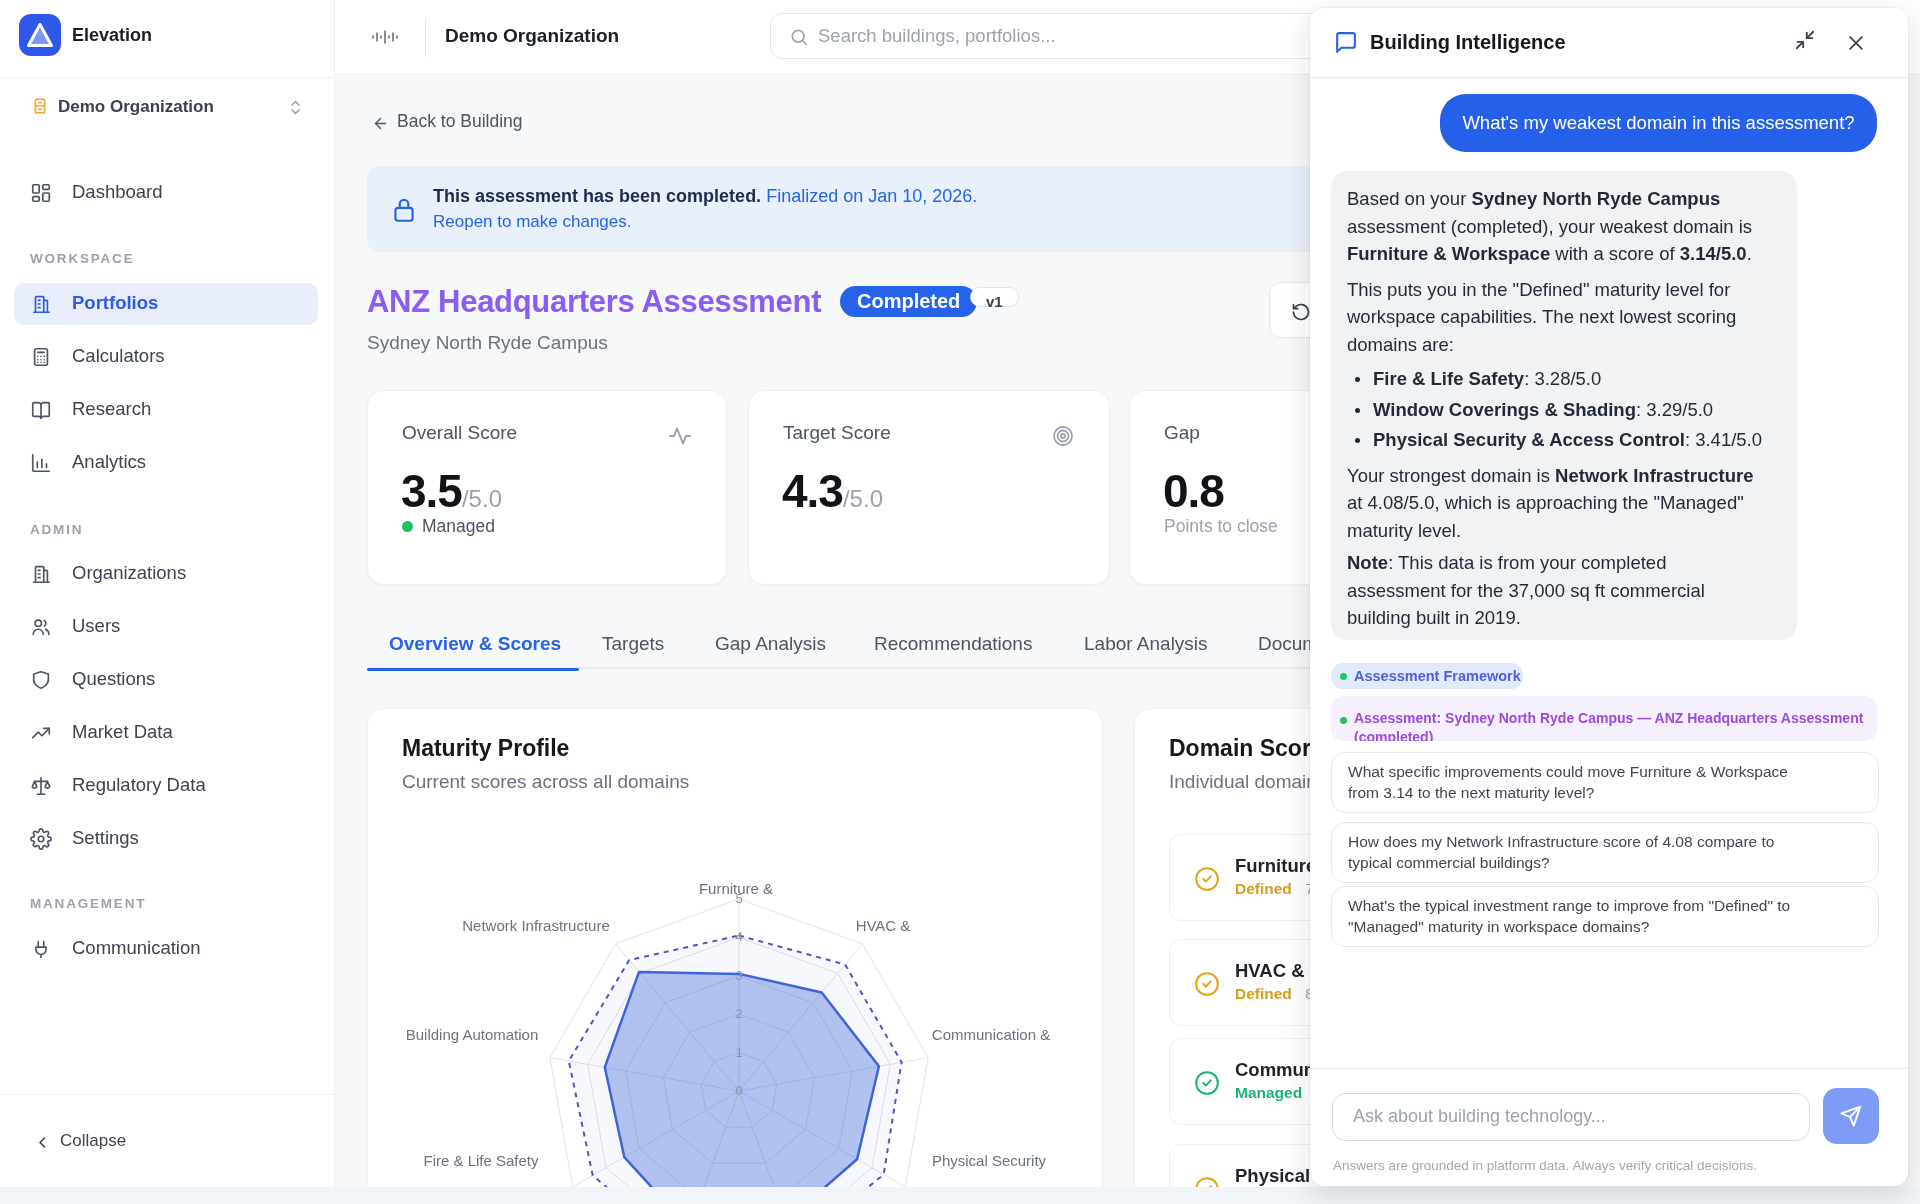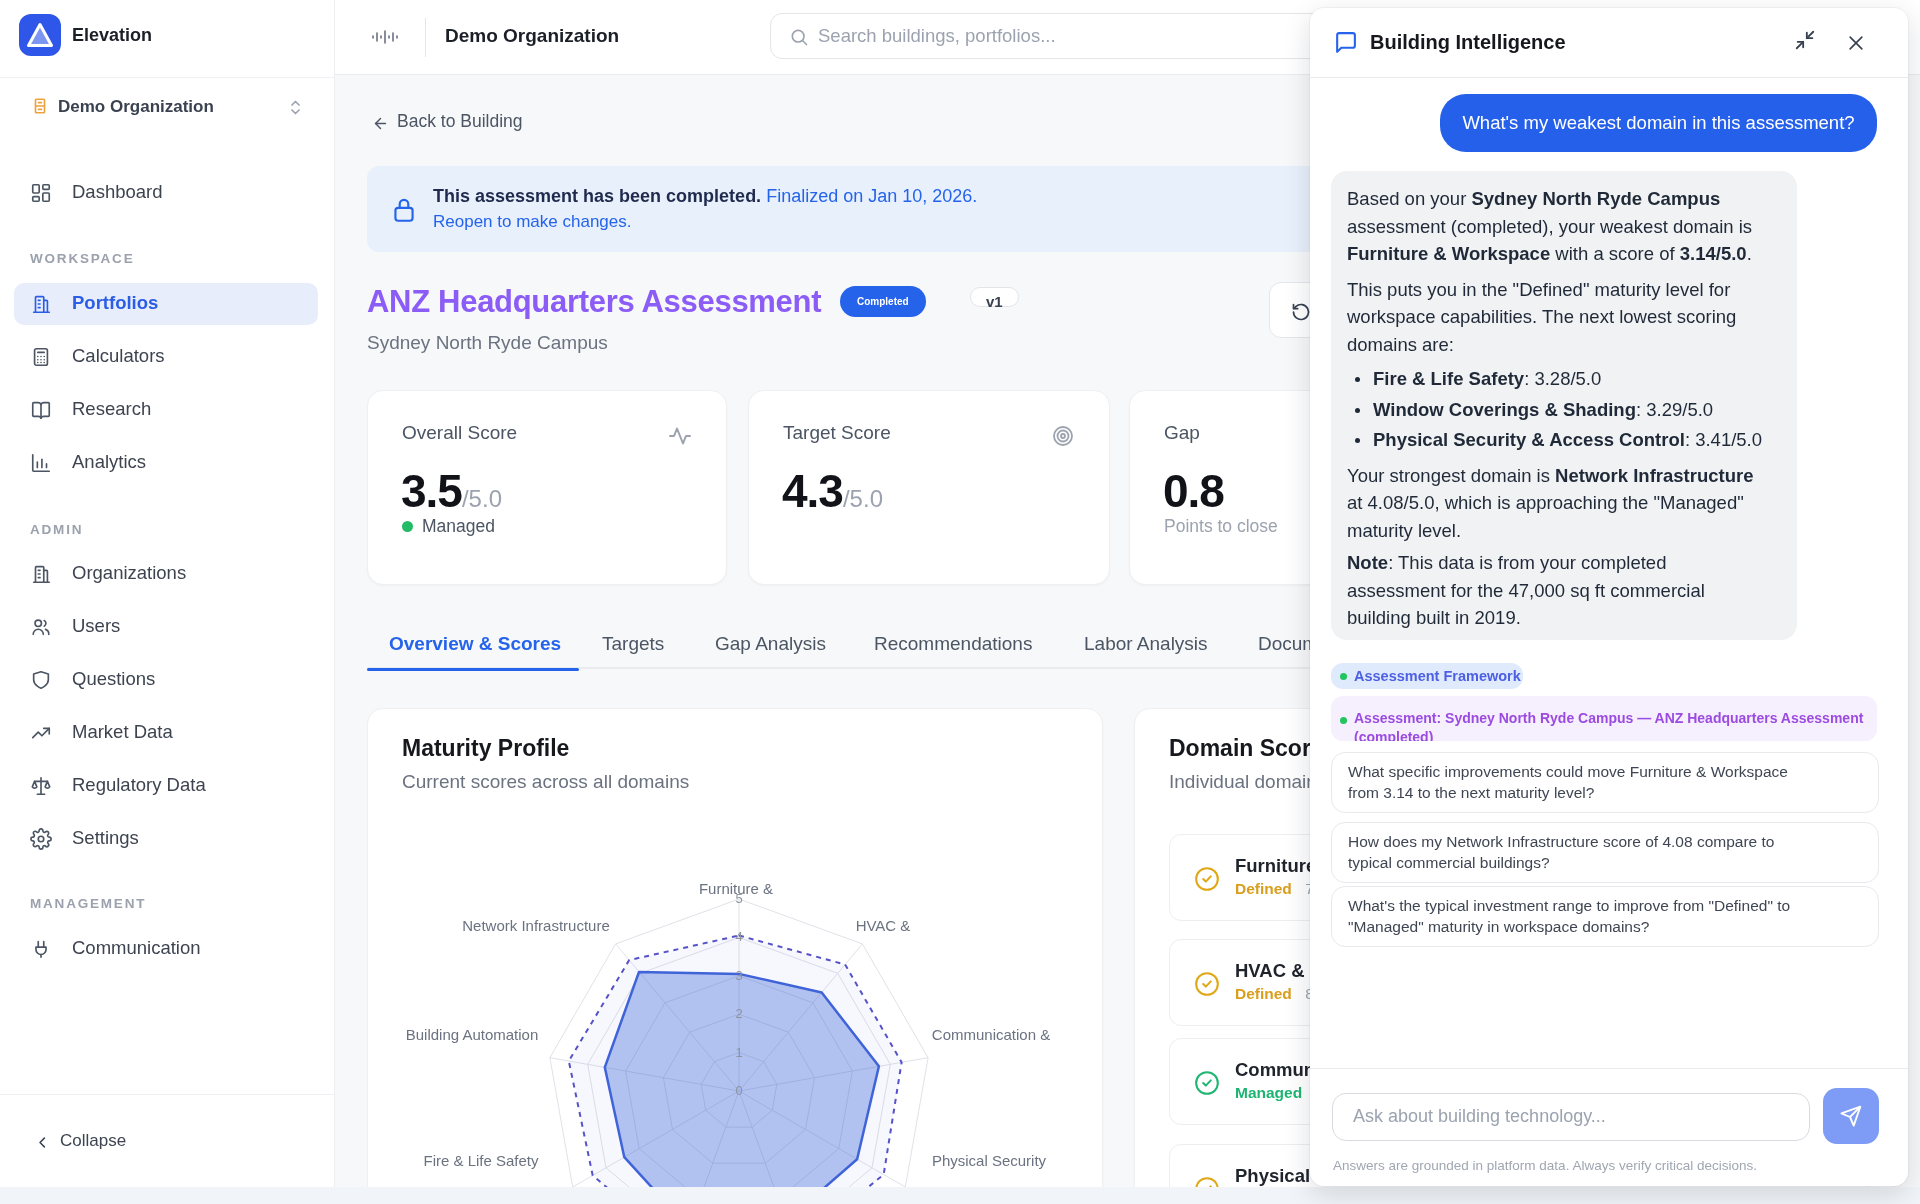--- a/index.html
+++ b/index.html
@@ -29,21 +29,21 @@
 #searchbox .ph { position:absolute; left:47px; top:11px; font-size:18.5px; color:#9ca3af; }
 
 #main { position:absolute; left:335px; top:75px; width:1585px; height:1112px; overflow:hidden; z-index:1; }
 #back { position:absolute; left:60px; top:36px; font-size:17.5px; color:#4b5563; }
 #banner { position:absolute; left:32px; top:91px; width:1513px; height:86px; background:#e8f0fb; border-radius:12px;text-align:center; }
 #banner .l1 { position:absolute; left:66px; top:20px; font-size:18px; color:#1e3a6e; }
 #banner .l1 b { color:#1f2a4d; }
 #banner .l1 span { color:#2563eb; }
 #banner .l2 { position:absolute; left:66px; top:46px; font-size:17px; color:#2563eb; }
 #title { position:absolute; left:32px; top:209px; font-size:31px; font-weight:700; color:#8b5cf6; letter-spacing:-0.3px; }
-.pill-completed { position:absolute; left:505px; top:211px; height:31px; padding:0 17px; line-height:31px; background:#2563eb; color:#fff; border-radius:16px; font-size:10px; font-weight:600;text-align:center; }
+.pill-completed { position:absolute; left:505px; top:211px; height:31px; padding:0 17px; line-height:31px; background:#2563eb; color:#fff; border-radius:16px; font-size:20px; font-weight:600;text-align:center; }
 .pill-v1 { position:absolute; left:635px; top:212px; height:20px; padding:0 15px; line-height:28px; background:#fff; border:1px solid #e3e5e9; color:#374151; border-radius:15px; font-size:15px; font-weight:600; }
 #refreshbtn { position:absolute; left:934px; top:207px; width:90px; height:56px; background:#fff; border:1px solid #e5e7eb; border-radius:12px; }
 #subtitle { position:absolute; left:32px; top:257px; font-size:19px; color:#6b7280; }
 .scard { position:absolute; top:315px; height:195px; background:#fff; border:1px solid #eef0f2; border-radius:16px; box-shadow:0 1px 2px rgba(16,24,40,.04); }
 .scard .lbl { position:absolute; left:34px; top:31px; font-size:19px; font-weight:500; color:#4b5563; }
 .scard .ic { position:absolute; right:34px; top:33px; }
 .scard .num { position:absolute; left:33px; top:73px; font-size:46px; font-weight:700; color:#111318; letter-spacing:-1px; }
 .scard .num span { font-size:24px; font-weight:400; color:#9ca3af; letter-spacing:0; }
 .scard .sub { position:absolute; left:34px; top:125px; font-size:17.5px; color:#4b5563; }
 .dotg { display:inline-block; width:11px; height:11px; border-radius:50%; background:#22bb66; margin-right:9px; position:relative; top:0px; }
@@ -392,21 +392,21 @@
     <div class="ln" style="margin-top:8px;">This puts you in the "Defined" maturity level for</div>
     <div class="ln">workspace capabilities. The next lowest scoring</div>
     <div class="ln">domains are:</div>
     <div class="ln bl" style="margin-top:6px;"><b>Fire &amp; Life Safety</b>: 3.28/5.0</div>
     <div class="ln bl"><b>Window Coverings &amp; Shading</b>: 3.29/5.0</div>
     <div class="ln bl"><b>Physical Security &amp; Access Control</b>: 3.41/5.0</div>
     <div class="ln" style="margin-top:6px;">Your strongest domain is <b>Network Infrastructure</b></div>
     <div class="ln">at 4.08/5.0, which is approaching the "Managed"</div>
     <div class="ln">maturity level.</div>
     <div class="ln" style="margin-top:5px;"><b>Note</b>: This data is from your completed</div>
-    <div class="ln">assessment for the 47,000 sq ft commercial</div>
+    <div class="ln">assessment for the 37,000 sq ft commercial</div>
     <div class="ln">building built in 2019.</div>
   </div>
   <div class="srcpill" id="src1"><span class="gd" style="top:10px;"></span>Assessment Framework</div>
   <div class="srcpill" id="src2"><span class="gd" style="top:21px;"></span>Assessment: Sydney North Ryde Campus — ANZ Headquarters Assessment<br>(completed)</div>
   <div class="sugg" style="top:744px;">What specific improvements could move Furniture &amp; Workspace<br>from 3.14 to the next maturity level?</div>
   <div class="sugg" style="top:814px;">How does my Network Infrastructure score of 4.08 compare to<br>typical commercial buildings?</div>
   <div class="sugg" style="top:878px;">What's the typical investment range to improve from "Defined" to<br>"Managed" maturity in workspace domains?</div>
   <div id="inp-div"></div>
   <div id="inpbox">
       <span>Ask about building technology...</span>

